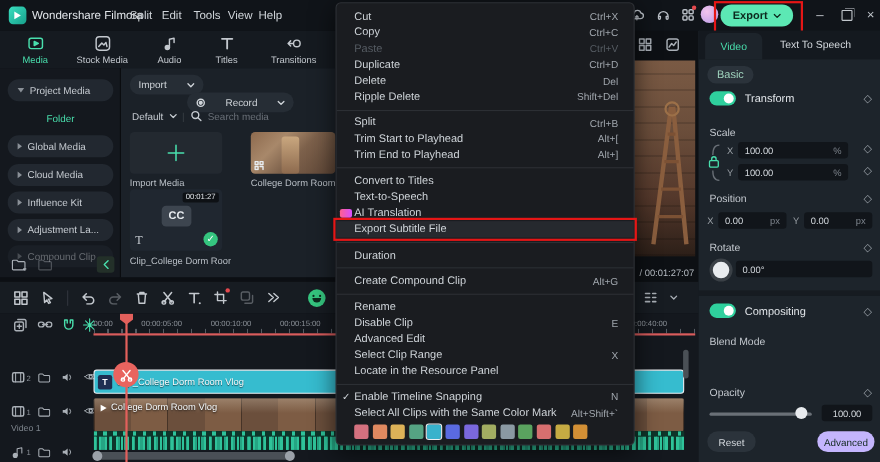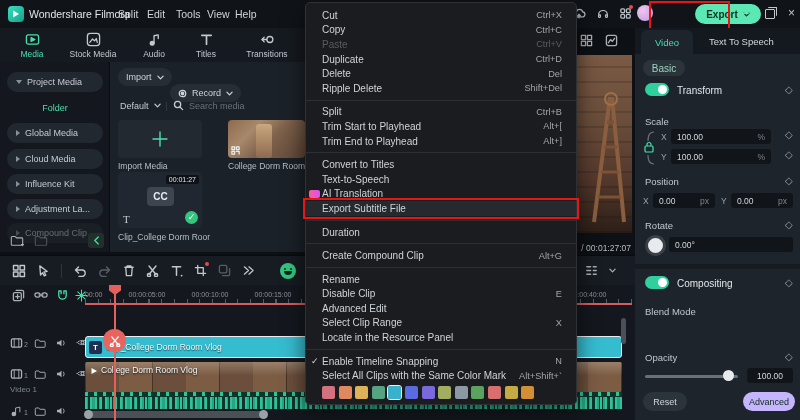--- a/index.html
+++ b/index.html
@@ -9,42 +9,42 @@
   svg.ic{fill:none;stroke:currentColor;stroke-width:1.4;stroke-linecap:round;stroke-linejoin:round;display:block;}
   
   #topbar{left:0;top:0;width:800px;height:28px;background:#101419;}
   #logo{left:8px;top:6px;width:16px;height:16px;border-radius:4px;background:linear-gradient(135deg,#3adfc0,#17a08b);}
   #logo svg{position:absolute;left:3px;top:3px;}
   #apptitle{left:29px;top:8px;font-size:10.5px;color:#e2e6ea;}
   .menuitem{top:8px;font-size:10.5px;color:#cfd4d9;}
   .tr-ic{top:7px;color:#b9bfc6;}
   #avatar{left:637px;top:5px;width:16px;height:16px;border-radius:50%;background:radial-gradient(circle at 35% 35%,#f3c4ec,#b79be8);}
   #exportbtn{left:655px;top:4px;width:66px;height:20px;border-radius:11px;background:#5ce8b4;
-             display:flex;align-items:center;justify-content:center;gap:5px;color:#0c2a1e;font-weight:bold;font-size:10px;margin-left:40px;}
+             display:flex;align-items:center;justify-content:center;gap:5px;color:#0c2a1e;font-weight:bold;font-size:10px;}
   #export-redbox{left:649px;top:1px;width:77px;height:26px;border:2px solid #e51616;pointer-events:none;}
   .winbtn{top:7px;font-size:12px;color:#c2c7cc;line-height:12px;}
   #restorebtn{top:9px;width:8px;height:8px;border:1.2px solid #c2c7cc;border-radius:1px;}
   #restorebtn::before{content:"";position:absolute;left:2px;top:-3px;width:8px;height:8px;border:1.2px solid #c2c7cc;border-left:none;border-bottom:none;border-radius:1px;}
   
   #tabbar{left:0;top:28px;width:800px;height:34px;background:#151a20;display:flex;align-items:center;padding-left:6px;box-sizing:border-box;}
   .tab{width:52px;display:flex;flex-direction:column;align-items:center;gap:2px;color:#c3c8ce;}
   .tab.w{width:70px;}
   .tab .tlabel{font-size:8.5px;}
   .tab.active{color:#49dfad;}
   
   #sidebar{left:0;top:62px;width:110px;height:190px;background:#14181e;border-right:1px solid #0a0c0f;box-sizing:border-box;}
   .sb-item{position:absolute;left:7px;width:96px;height:20px;border-radius:10px;background:#222830;
            display:flex;align-items:center;gap:5px;padding-left:9px;box-sizing:border-box;font-size:9px;color:#c6cbd1;}
   .sb-item .caret{width:0;height:0;border-top:3px solid transparent;border-bottom:3px solid transparent;border-left:4px solid #8a9097;}
   .sb-item.open .caret{border-left:3px solid transparent;border-right:3px solid transparent;border-top:4px solid #8a9097;border-bottom:none;}
   .sb-item.folder{background:transparent;justify-content:center;color:#49dfad;padding-left:0;}
   .sb-item.faded{opacity:.45;}
   
   #mediapanel{left:110px;top:62px;width:195px;height:190px;background:#1b2128;}
-  .pill{position:absolute;height:18px;border-radius:9px;background:#262d35;display:flex;align-items:center;gap:5px;
+  .pill{position:absolute;height:18px;border-radius:9px;background:#262d35;display:flex;align-items:center;gap:18px;
         padding:0 8px;box-sizing:border-box;font-size:9px;color:#cfd4d9;}
   .tile{position:absolute;border-radius:4px;}
   .tile-label{position:absolute;font-size:8.5px;color:#b9bfc6;white-space:nowrap;overflow:hidden;}
   #cc-badge{left:29px;top:15px;width:27px;height:19px;border-radius:4px;background:#3d454f;color:#e8ecf0;
             font-weight:bold;font-size:10px;display:flex;align-items:center;justify-content:center;}
   #dur-badge{right:3px;top:3px;background:rgba(0,0,0,.55);font-size:7px;color:#e2e6ea;padding:1px 3px;border-radius:2px;}
   #check-badge{right:4px;bottom:4px;width:13px;height:13px;border-radius:50%;background:#35c57f;color:#fff;
                font-size:9px;line-height:13px;text-align:center;}
   
   #preview{left:305px;top:28px;width:330px;height:257px;background:#0d1014;}

